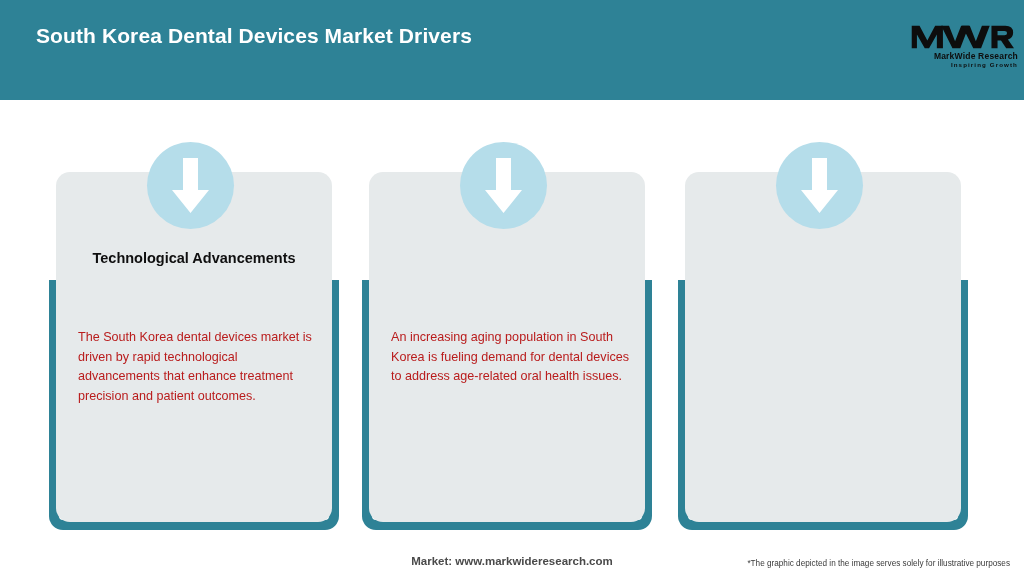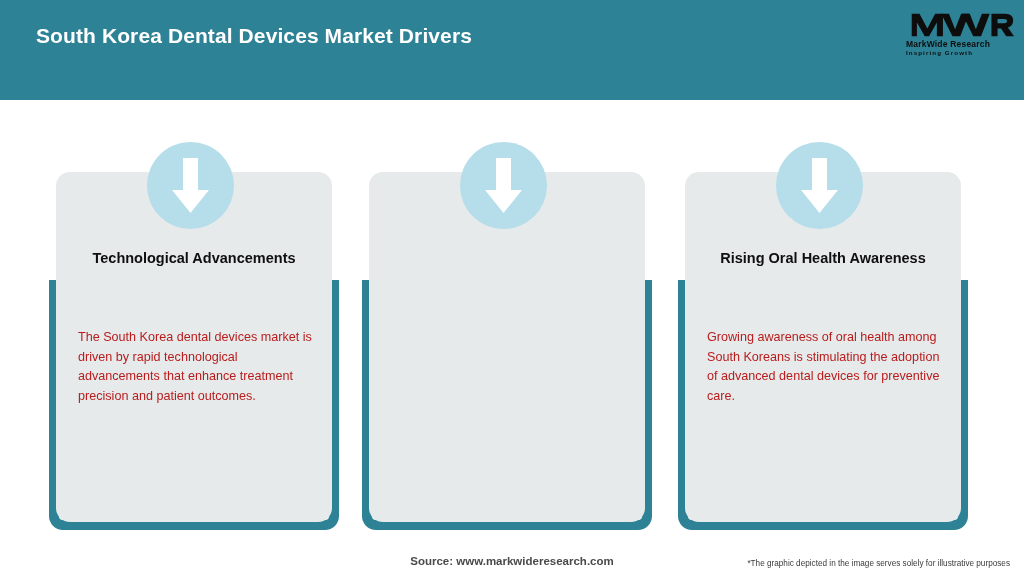--- a/index.html
+++ b/index.html
@@ -34,24 +34,24 @@
     font-weight: bold;
     color: #ffffff;
     letter-spacing: 0.1px;
     white-space: nowrap;
   }
 
   
   .logo {
     position: absolute;
     right: 18px;
-    top: 12px;
+    top: 24px;
     width: 112px;
     height: 52px;
-    text-align: left;
+    text-align: right;
   }
   .logo-mark {
     display: block;
     height: 26px;
     margin: 0 auto;
   }
   .logo-name {
     display: block;
     font-size: 8.5px;
     font-weight: bold;
@@ -214,30 +214,29 @@
   </div>
 
   <div class="card-wrap c2">
     <div class="card-frame"></div>
     <div class="card-panel"></div>
     <div class="icon-circle">
       <svg viewBox="0 0 43 56">
         <polygon points="14,0 29,0 29,32 40,32 21.5,55 3,32 14,32" fill="#FFFFFF"></polygon>
       </svg>
     </div>
+    <div class="card-body">An increasing aging population in South Korea is fueling demand for dental devices to address age-related oral health issues.</div>
   </div>
 
   <div class="card-wrap c3">
     <div class="card-frame"></div>
     <div class="card-panel"></div>
     <div class="icon-circle">
       <svg viewBox="0 0 43 56">
         <polygon points="14,0 29,0 29,32 40,32 21.5,55 3,32 14,32" fill="#FFFFFF"></polygon>
       </svg>
     </div>
-    <div class="card-title">Rising Oral Health Awareness</div>
-    <div class="card-body">Growing awareness of oral health among South Koreans is stimulating the adoption of advanced dental devices for preventive care.</div>
   </div>
 
 </div>
 
-<div class="source">Source: www.markwideresearch.com</div>
+<div class="source">Market: www.markwideresearch.com</div>
 <div class="disclaimer">*The graphic depicted in the image serves solely for illustrative purposes</div>
 
 </body></html>

